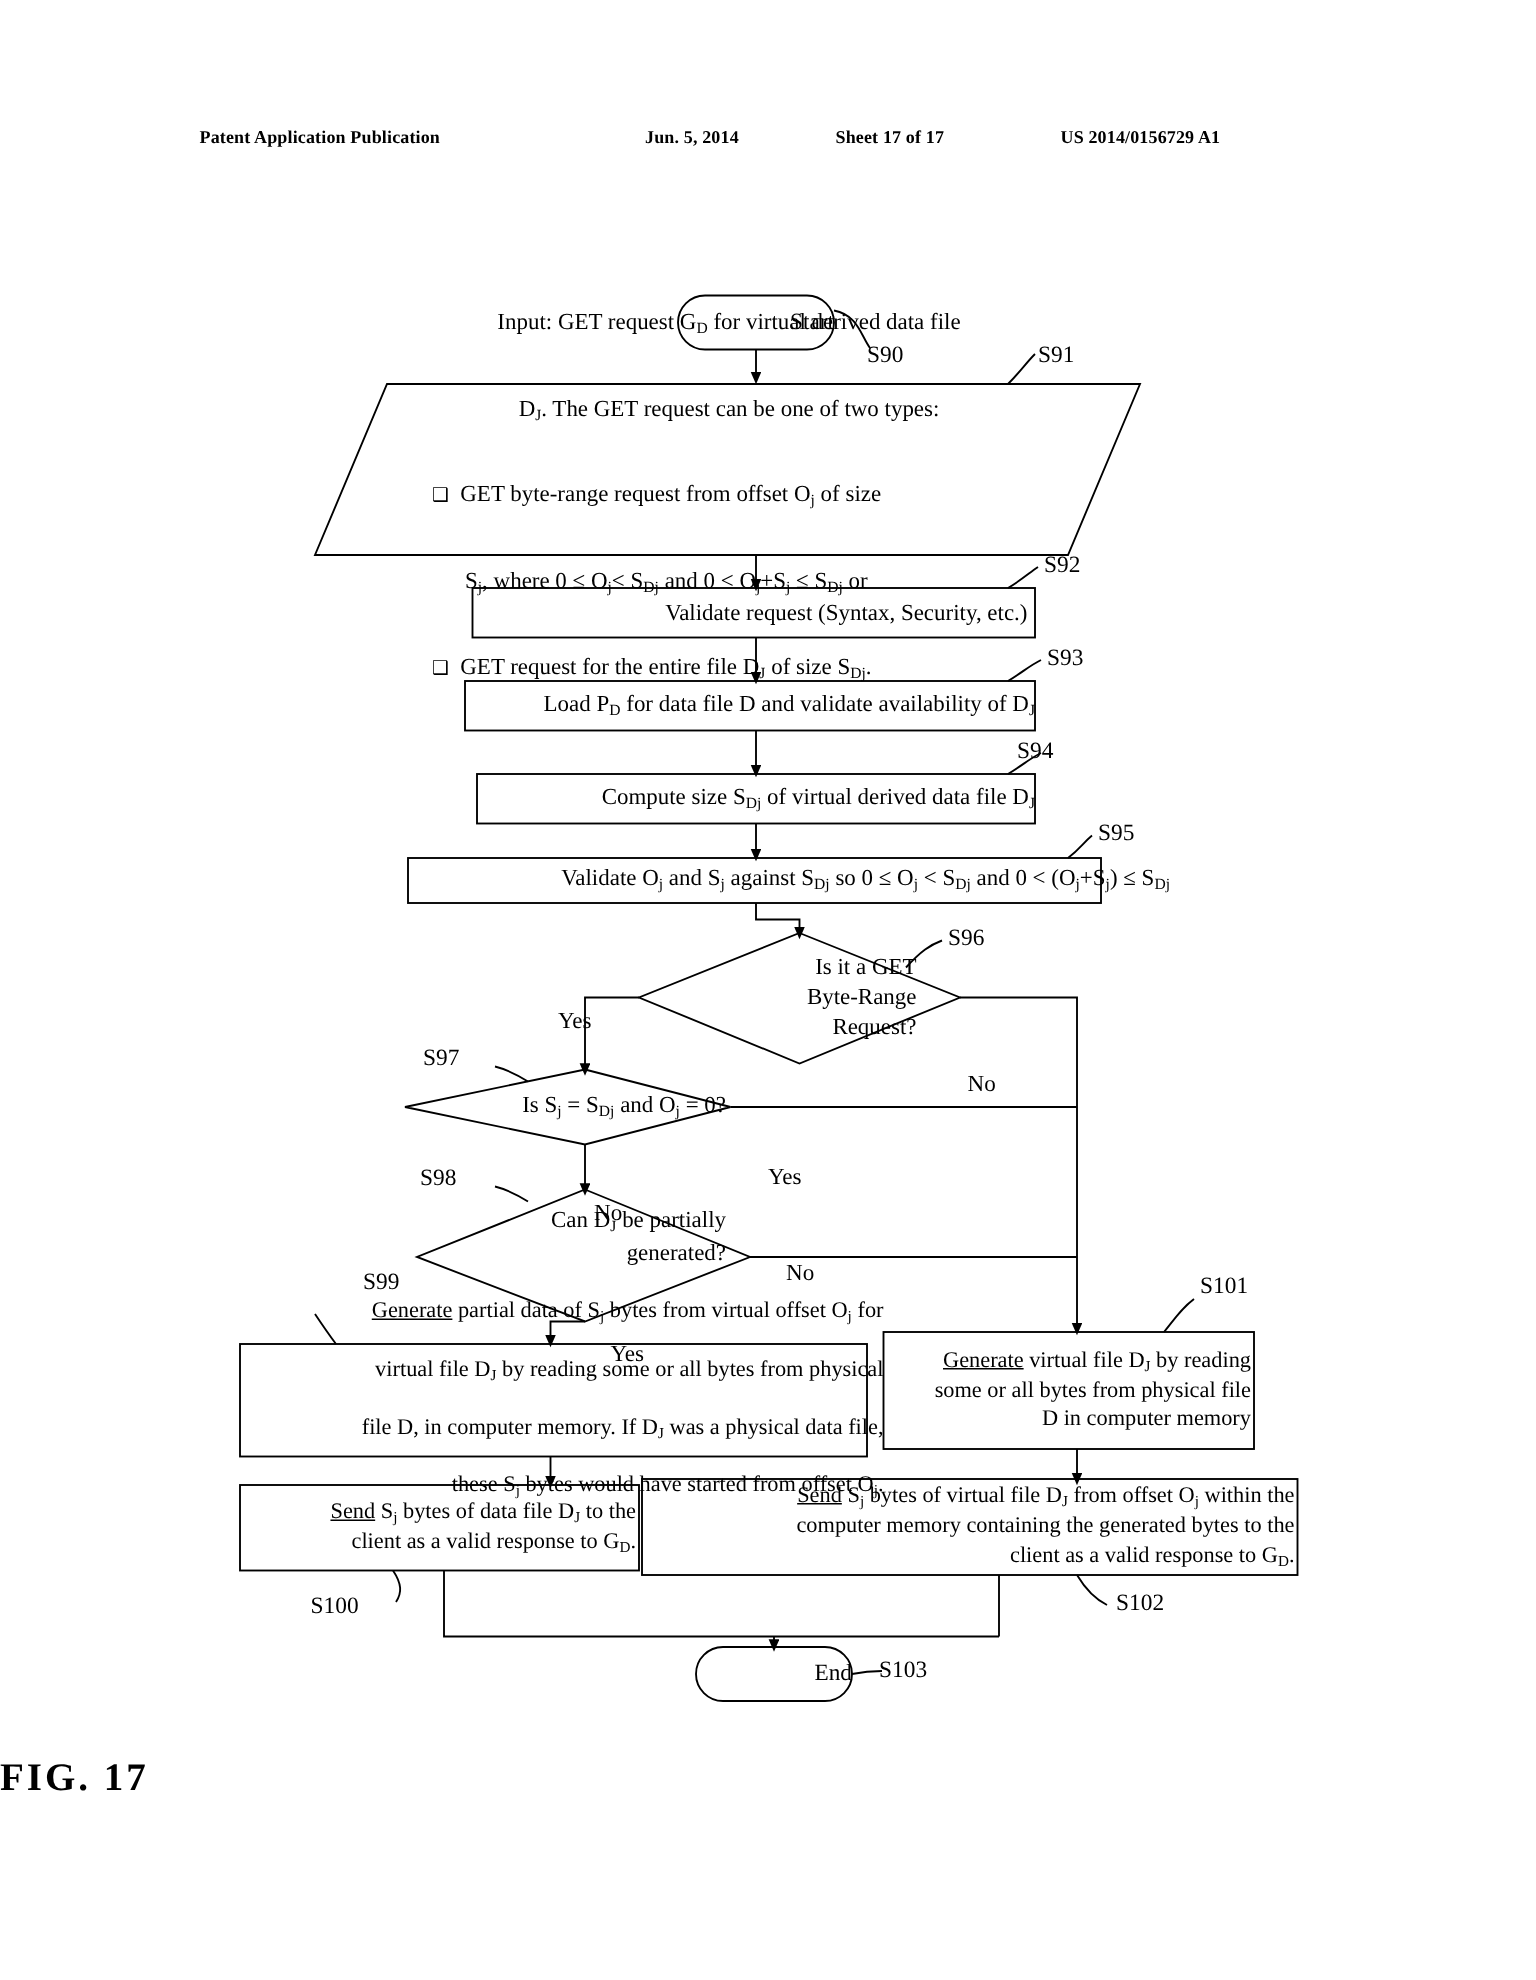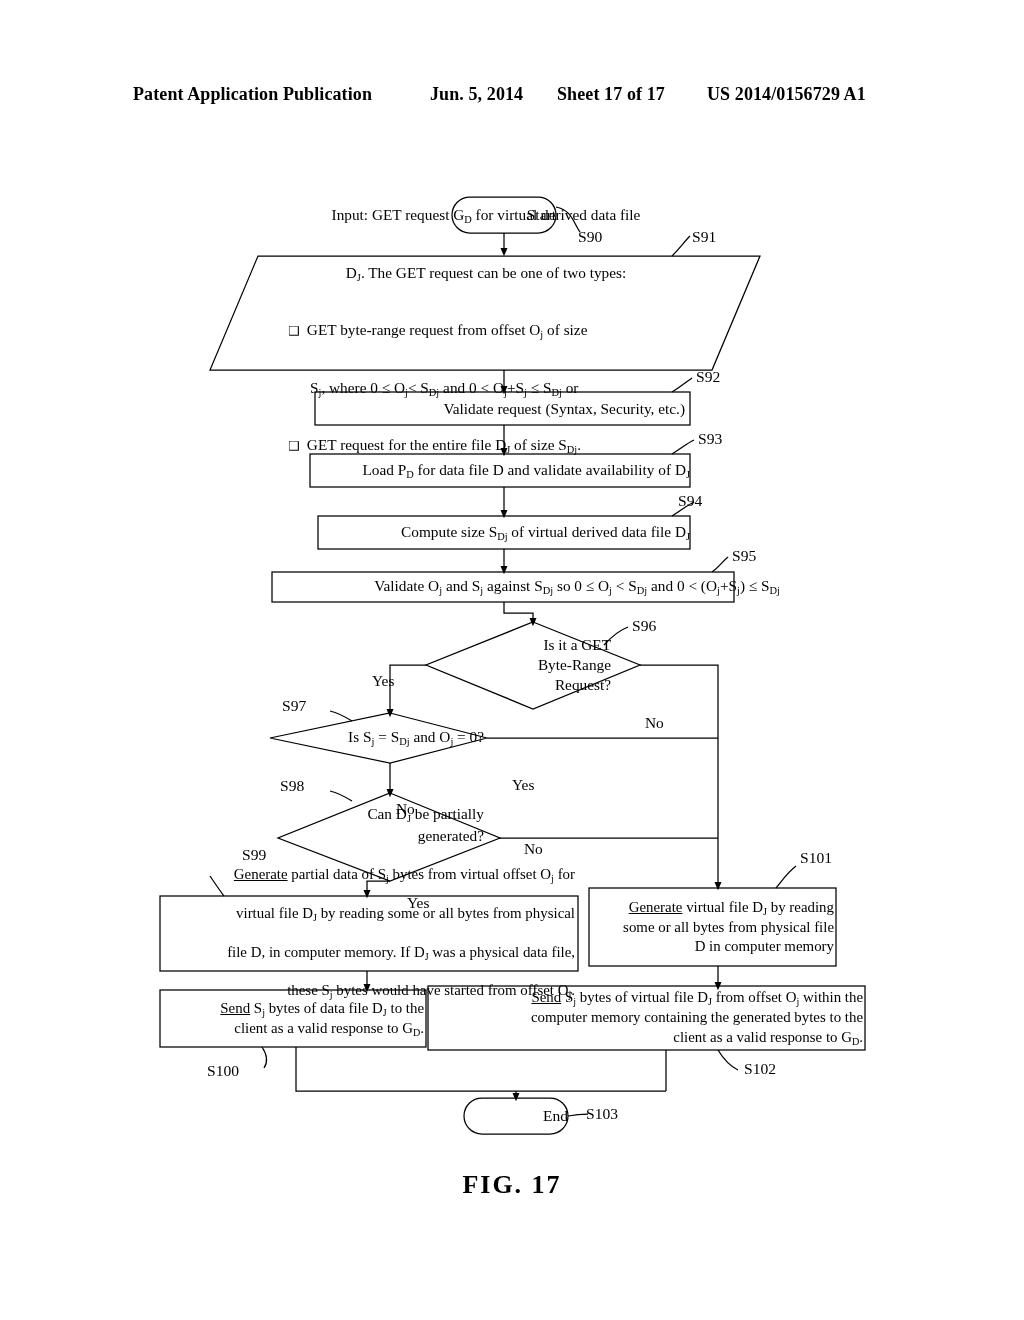--- a/index.html
+++ b/index.html
@@ -19,36 +19,35 @@
   
   .pub-header {
     position: absolute;
     top: 84px;
     left: 0;
     width: 1024px;
     height: 26px;
     display: flex;
     align-items: baseline;
     font-weight: bold;
-    font-size: 18px;
+    font-size: 12px;
     letter-spacing: 0.1px;
     white-space: nowrap;
   }
   .hdr-title { position: absolute; left: 133px; }
   .hdr-date  { position: absolute; left: 430px; }
   .hdr-sheet { position: absolute; left: 557px; }
   .hdr-pub   { position: absolute; left: 707px; }
 
   
   .fig-caption {
     position: absolute;
     top: 1170px;
     left: 0;
     width: 1024px;
-    text-align: center;
     font-weight: bold;
     font-size: 26px;
     letter-spacing: 2px;
   }
 
   
   #flow-canvas {
     position: absolute;
     top: 0; left: 0;
     width: 1024px;
@@ -252,21 +251,21 @@
 <div class="branch-label" style="left:396px; top:764px;">No</div>
 
 <div class="node-text" style="left:300px; top:803px; width:184px; height:44px; line-height:1.3;">
   <span class="ln">Can D<sub>J</sub> be partially</span>
   <span class="ln">generated?</span>
 </div>
 <div class="step-num" style="left:280px; top:777px;">S98</div>
 <div class="branch-label" style="left:524px; top:804px;">No</div>
 <div class="branch-label" style="left:407px; top:858px;">Yes</div>
 
-<div class="node-text" style="left:163px; top:896px; width:412px; height:75px; font-size:14.9px; line-height:1.28;gap:18px;">
+<div class="node-text" style="left:177px; top:896px; width:412px; height:75px; font-size:14.9px; line-height:1.28;gap:18px;">
   <span class="ln"><span class="u">Generate</span> partial data of S<sub>j</sub> bytes from virtual offset O<sub>j</sub> for</span>
   <span class="ln">virtual file D<sub>J</sub> by reading some or all bytes from physical</span>
   <span class="ln">file D, in computer memory. If D<sub>J</sub> was a physical data file,</span>
   <span class="ln">these S<sub>j</sub> bytes would have started from offset O<sub>j</sub>.</span>
 </div>
 <div class="step-num" style="left:242px; top:846px;">S99</div>
 
 <div class="node-text" style="left:591px; top:888px; width:243px; height:78px; font-size:14.9px; line-height:1.3;">
   <span class="ln"><span class="u">Generate</span> virtual file D<sub>J</sub> by reading</span>
   <span class="ln">some or all bytes from physical file</span>

